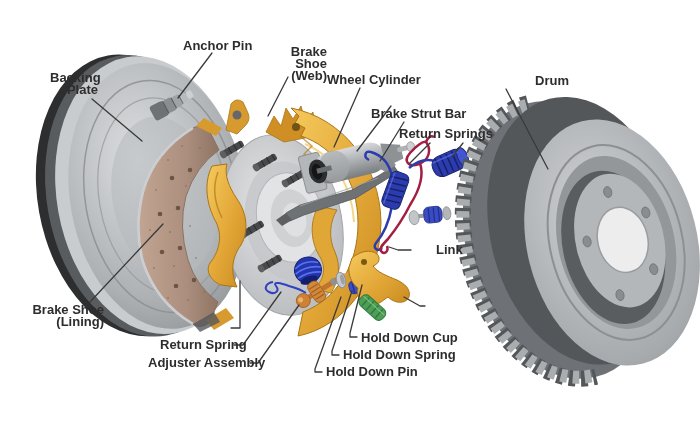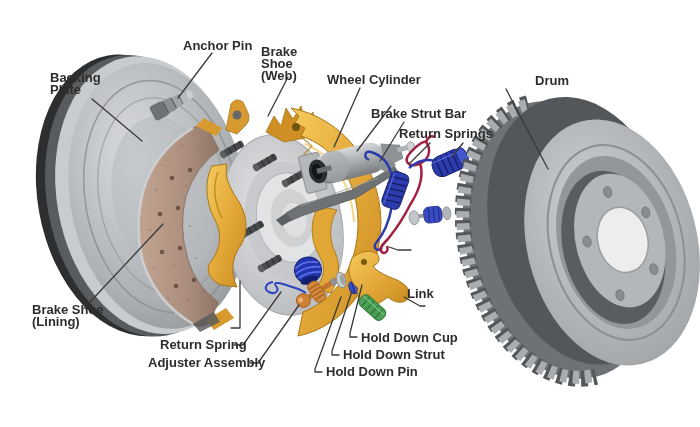--- a/index.html
+++ b/index.html
@@ -5,21 +5,21 @@
   html,body{margin:0;padding:0;background:#ffffff;}
   #stage{
     position:relative;width:700px;height:427px;background:#ffffff;overflow:hidden;
     font-family:"Liberation Sans", sans-serif;
   }
   #scene{position:absolute;left:0;top:0;}
   .lbl{
     position:absolute;font-size:13px;line-height:12px;font-weight:bold;
     color:#2d2d2d;white-space:pre-line;letter-spacing:0;
   }
-  .ctr{text-align:left;}
+  .ctr{text-align:right;}
   .rgt{text-align:right;}
 </style>
 </head>
 <body>
 
 <div id="stage">
 
 <svg id="scene" width="700" height="427" viewBox="0 0 700 427">
   <defs>
     <radialGradient id="plateGrad" cx="42%" cy="35%" r="75%">
@@ -343,17 +343,17 @@
 Plate</div>
   <div class="lbl" style="left:327px;top:74px;text-align:right;">Wheel Cylinder</div>
   <div class="lbl" style="left:371px;top:108px;">Brake Strut Bar</div>
   <div class="lbl" style="left:399px;top:128px;">Return Springs</div>
   <div class="lbl" style="left:491px;top:75px;margin-left:44px;">Drum</div>
   <div class="lbl ctr" style="left:32px;top:304px;width:72px;">Brake Shoe
 (Lining)</div>
   <div class="lbl" style="left:160px;top:339px;">Return Spring</div>
   <div class="lbl" style="left:148px;top:357px;">Adjuster Assembly</div>
   <div class="lbl" style="left:361px;top:332px;">Hold Down Cup</div>
-  <div class="lbl" style="left:343px;top:349px;">Hold Down Strut</div>
+  <div class="lbl" style="left:343px;top:349px;">Hold Down Spring</div>
   <div class="lbl" style="left:326px;top:366px;">Hold Down Pin</div>
-  <div class="lbl" style="left:407px;top:244px;margin-top:44px;">Link</div>
+  <div class="lbl" style="left:436px;top:244px;">Link</div>
 
 </div>
 
 </body></html>

